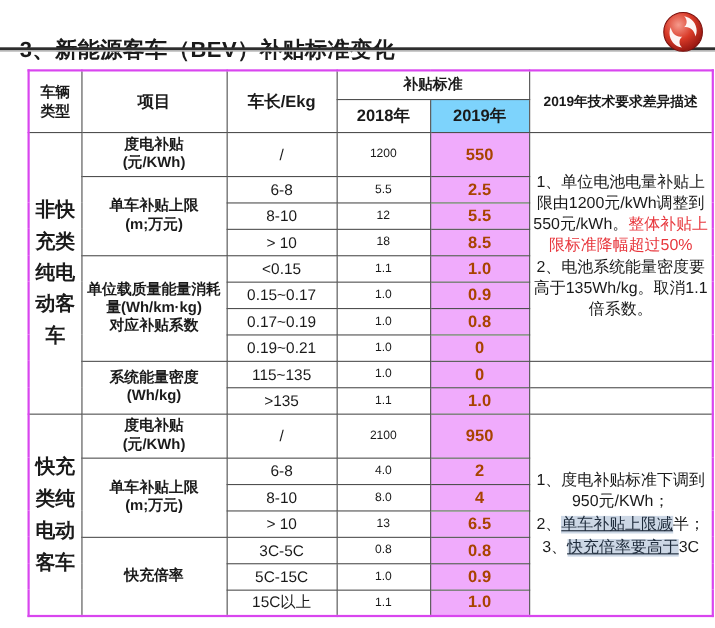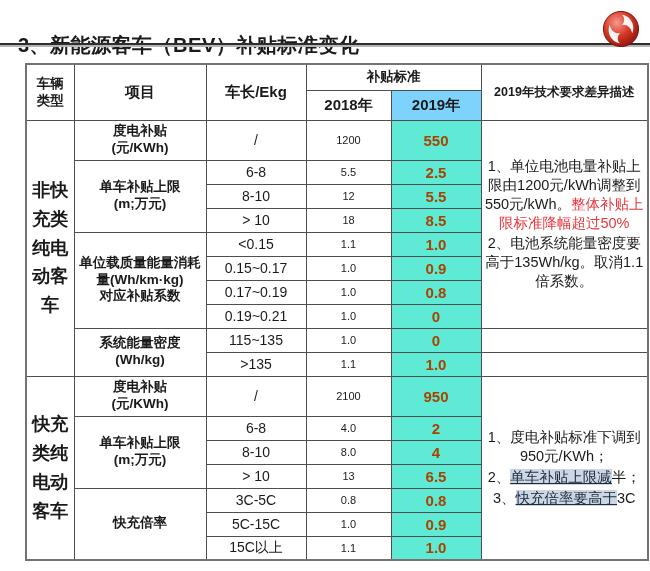--- a/index.html
+++ b/index.html
@@ -5,32 +5,32 @@
   html,body{margin:0;padding:0;background:#f5f5f5;}
   .page{position:relative;width:650px;height:571px;background:#ffffff;overflow:hidden;
         font-family:"Liberation Sans","DejaVu Sans",sans-serif;color:#1a1a1a;}
   .title{position:absolute;left:18px;top:32px;font-size:20px;font-weight:bold;letter-spacing:.5px;}
   .title-divider{position:absolute;left:0;top:43px;width:650px;height:4px;
         background:linear-gradient(to bottom,#2e2e2e 0 55%,#b5b5b5 55% 100%);}
   .logo{position:absolute;right:10px;top:10px;width:38px;height:38px;}
 
   table.t{position:absolute;left:25px;top:63px;width:622px;border-collapse:collapse;table-layout:fixed;}
   .t td{border:1px solid #4f4f4f;text-align:center;vertical-align:middle;padding:0;overflow:hidden;}
-  .t{border:2px solid #737373;}
+  .t{border:2px solid #d946ef;}
   tr.rA{height:26px;} tr.rB{height:30px;} tr.rt{height:40px;} tr.rh{height:24px;}
 
   .pre{white-space:pre-line;line-height:1.3;}
   .c-head{font-weight:bold;font-size:13.5px;}
   .f15{font-size:15px;}
   .desc-head{font-size:12.5px;vertical-align:top;padding-top:7px;}
   .c-vtype{font-weight:bold;font-size:18px;line-height:1.6;}
   .c-item{font-weight:bold;font-size:13.5px;line-height:1.25;}
   .c-len{font-size:14px;}
   .c-v18{font-size:11px;margin-top:45px;}
-  .c-v19{font-size:15px;font-weight:bold;background:#5eead4;color:#A84300;}
+  .c-v19{font-size:15px;font-weight:bold;background:#f0abfc;color:#A84300;}
   .orange{background:#7dd3fc;}
 
   .desc-cell{text-align:left;vertical-align:top;padding:4px 3px 4px 4px;font-size:14.5px;line-height:1.3;}
   .desc-top{padding-top:14px;}
   .desc-mid{vertical-align:middle;}
   .dp{margin:2px;}
   .red{color:#E8373D;}
   .hl{color:#1d2a3a;background:rgba(163,183,207,.55);text-decoration:underline;}
 </style>
 </head>

